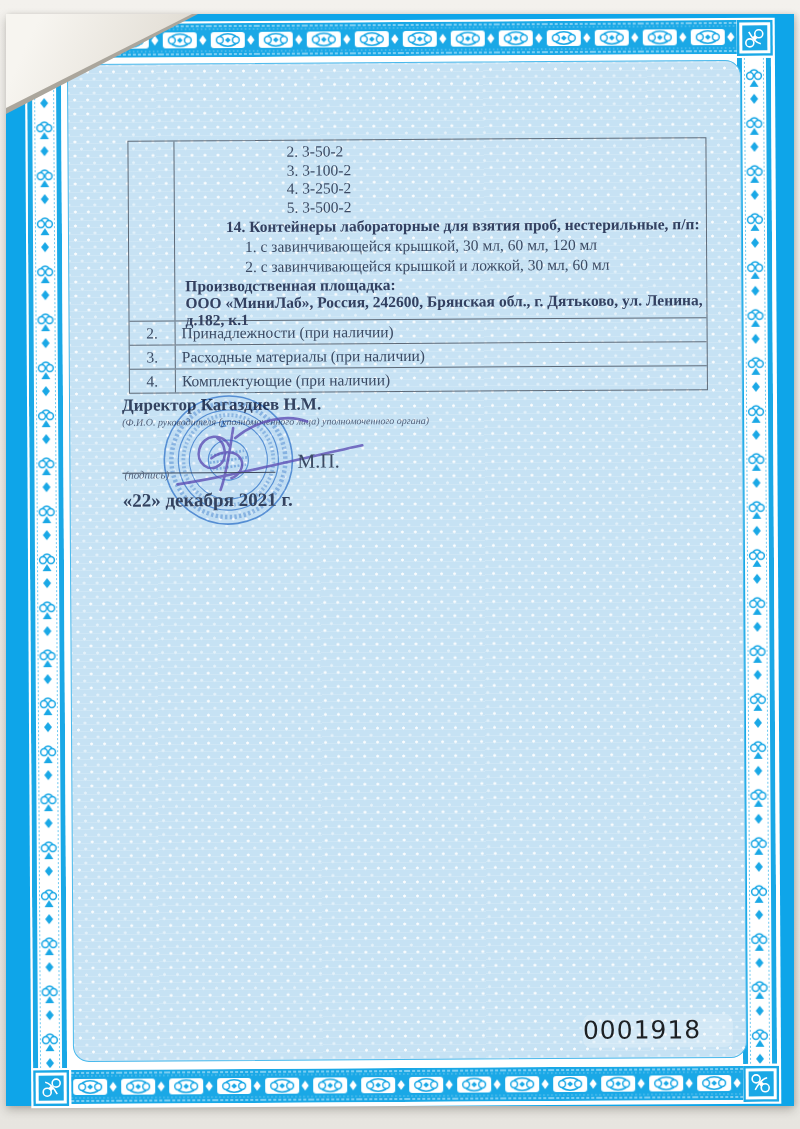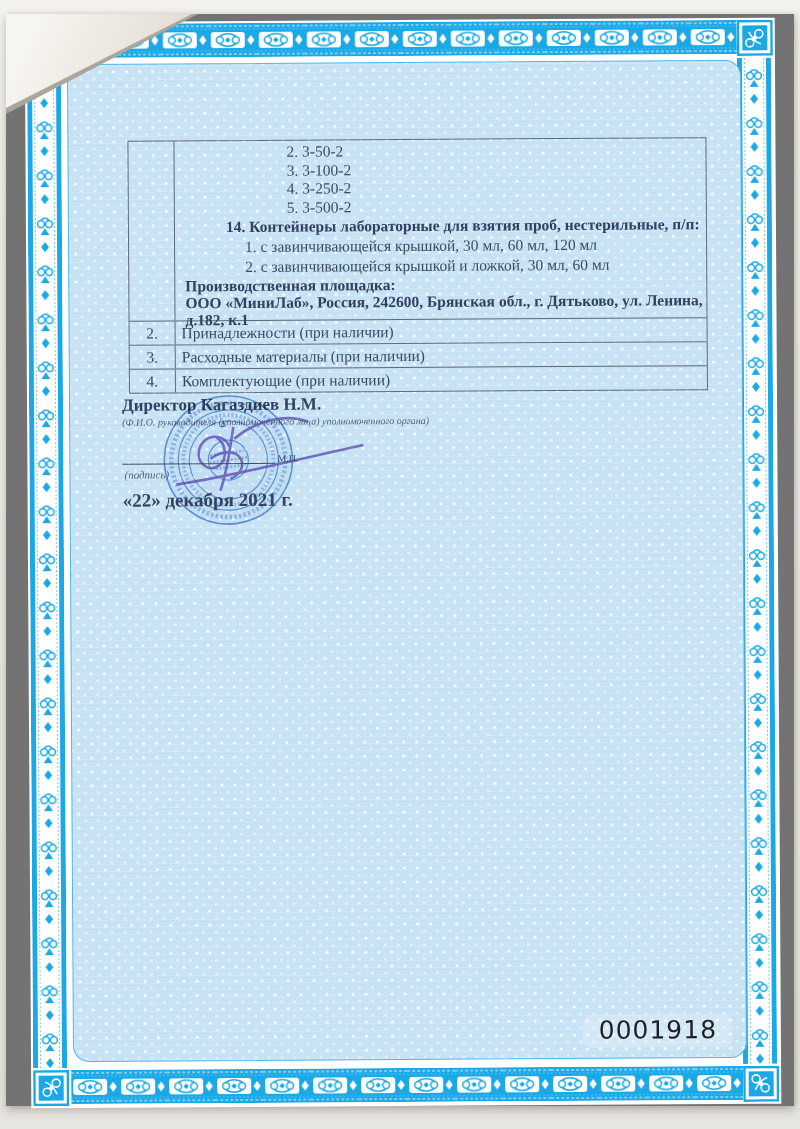--- a/index.html
+++ b/index.html
@@ -4,21 +4,21 @@
 <style>
   html,body{margin:0;padding:0;}
   body{
     width:800px;height:1129px;position:relative;overflow:hidden;
     background:linear-gradient(180deg,#f3f1ed 0%,#ebe9e4 60%,#e7e5e0 100%);
     font-family:"Liberation Serif","DejaVu Serif",serif;
   }
   
   .paper{
     position:absolute;left:6px;top:14px;width:788px;height:1092px;
-    background:#737373;
+    background:#0ea5e9;
     box-shadow:0 4px 9px rgba(60,55,45,.30), 2px 0 4px rgba(60,55,45,.12);
   }
   
   .frame{
     position:absolute;left:22px;top:6px;width:750px;height:1086px;
     background:#ffffff;transform:rotate(-0.35deg);transform-origin:50% 50%;
   }
   .band{position:absolute;}
   .corner{position:absolute;width:36px;height:36px;}
   .band-top   {left:40px;  top:2px;     width:672px; height:34px;}
@@ -56,27 +56,27 @@
   .ln{white-space:nowrap;}
   .ln-list{padding-left:106px;line-height:18.5px;}
   .ln-h14 {padding-left:45px;line-height:20px;font-weight:bold;color:#334060;}
   .ln-sub {padding-left:64px;line-height:20px;}
   .ln-prod{padding-left:4px;line-height:16.5px;font-weight:bold;color:#334060;}
   .ln-prod.lbl{line-height:18px;}
   .sig-name{position:absolute;left:95px;top:374px;font-weight:bold;font-size:17px;color:#33425f;}
   .sig-caption{position:absolute;left:95px;top:395px;font-style:italic;font-size:10px;color:#54627c;}
   .sig-row{position:absolute;left:95px;top:429px;display:flex;align-items:flex-end;}
   .sig-line{width:153px;height:13px;border-bottom:1px solid #3f4a5c;}
-  .sig-mp{font-size:10px;margin-left:2px;color:#3b4a63;}
+  .sig-mp{font-size:20px;margin-left:22px;color:#3b4a63;}
   .sig-sub{position:absolute;left:97px;top:447px;font-style:italic;font-size:11px;color:#54627c;}
   .date-line{position:absolute;left:95px;top:468px;font-weight:bold;font-size:19px;color:#33425f;}
   .stamp{position:absolute;left:132px;top:370px;width:138px;height:138px;opacity:.82;mix-blend-mode:multiply;}
   .ink{position:absolute;left:110px;top:385px;width:240px;height:125px;opacity:.9;}
   .serial{
-    position:absolute;left:552px;top:996px;width:150px;text-align:center;
+    position:absolute;left:552px;top:996px;width:150px;text-align:left;
     font-family:"DejaVu Sans","Liberation Sans",sans-serif;
     font-size:25px;letter-spacing:1px;color:#1d2023;
     background:rgba(255,255,255,.22);border-radius:8px;padding:1px 0 3px;
   }
   
   .fold-shadow{
     position:absolute;left:6px;top:14px;width:192px;height:100px;
     clip-path:polygon(0 0,100% 0,0 100%);background:#aba69c;
   }
   .fold{

